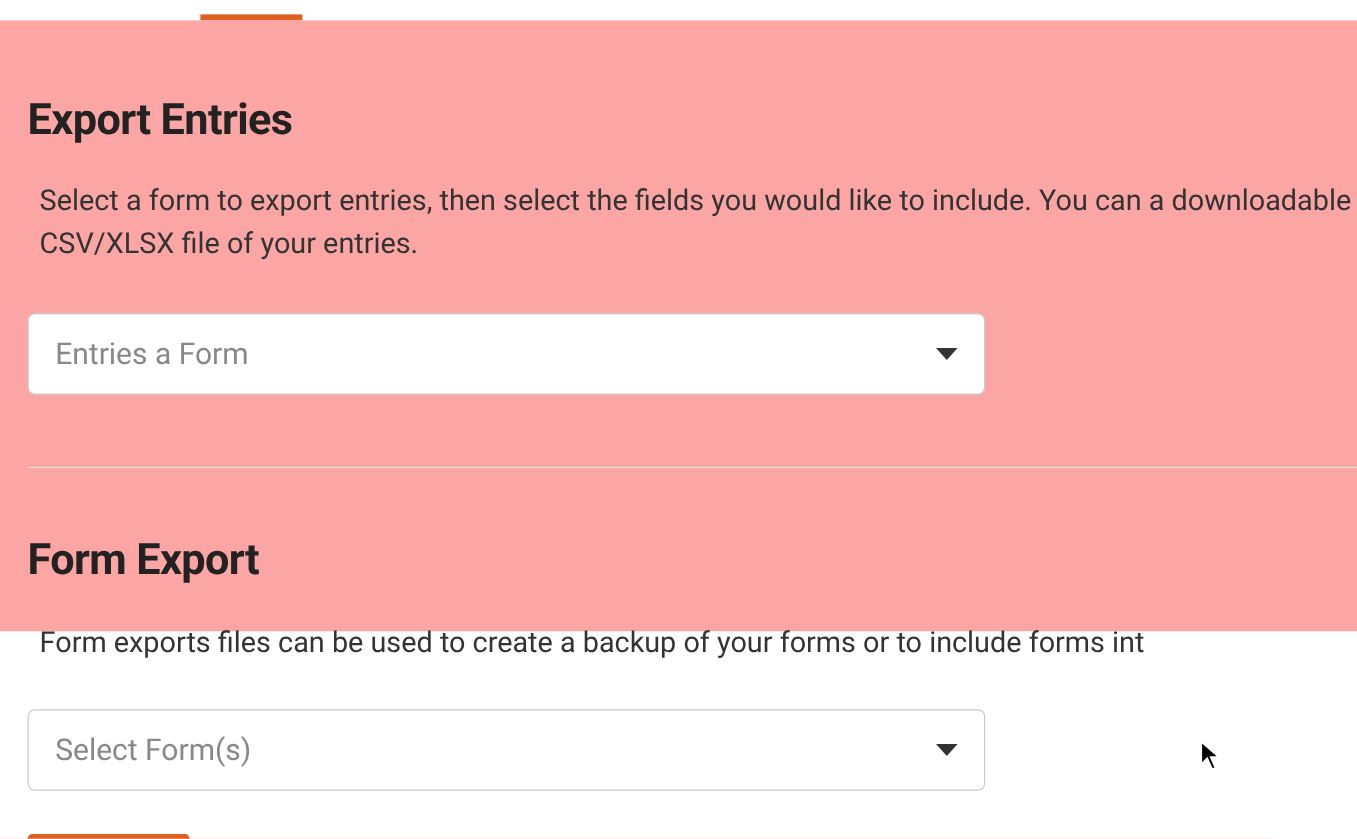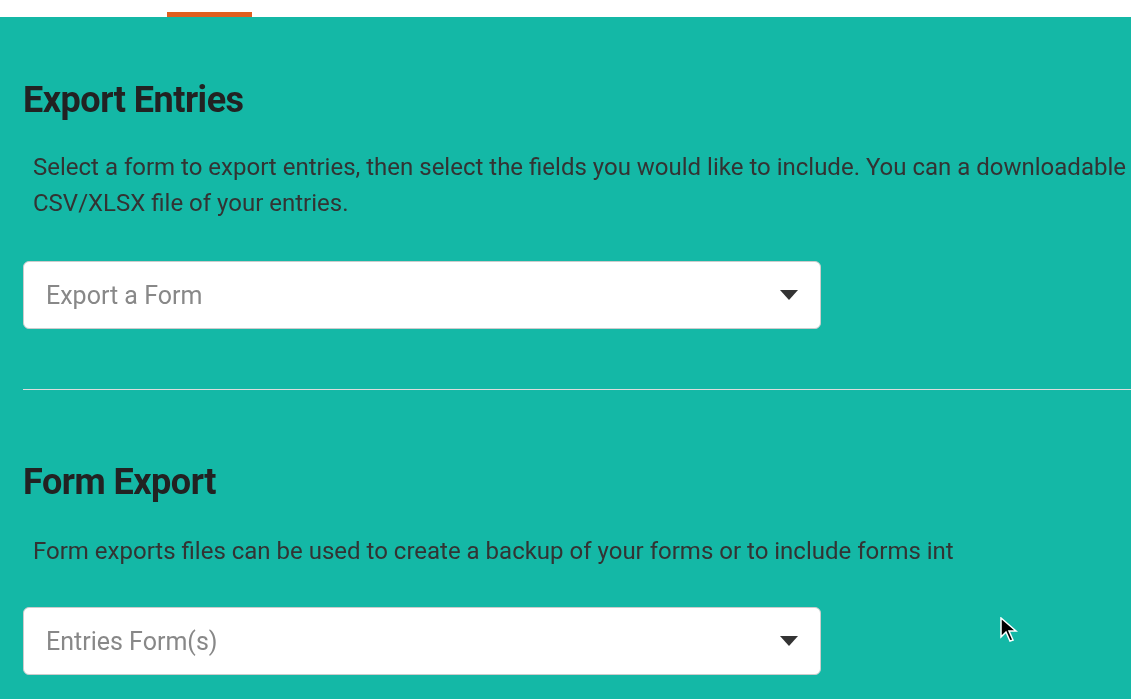--- a/index.html
+++ b/index.html
@@ -21,23 +21,23 @@
     }
     .tab-indicator {
       position: absolute;
       left: 167px;
       bottom: 0;
       width: 85px;
       height: 5px;
       background: #e05e1f;
     }
     .content-area {
-      background: #14b8a6;
+      background: #fca5a5;
       padding: 0 0 0 23px;
-      height: 682px;
+      height: 509px;
       position: relative;
     }
     .section {
       padding-top: 62px;
     }
     .section-heading {
       font-size: 36px;
       font-weight: 700;
       color: #222222;
       margin-bottom: 28px;
@@ -79,21 +79,20 @@
       background: #dddddd;
       margin-top: 60px;
       margin-bottom: 0;
       width: 1108px;
     }
     .section-2 {
       padding-top: 55px;
     }
     .section-2 .section-heading {
       margin-bottom: 30px;
-      margin-top: 16px;
     }
     .section-2 .section-description {
       margin-bottom: 38px;
     }
     .submit-button {
       width: 135px;
       height: 14px;
       background: #e05e1f;
       border: none;
       border-radius: 4px 4px 0 0;
@@ -113,32 +112,32 @@
 <div class="top-bar">
   <div class="tab-indicator"></div>
 </div>
 
 <div class="content-area">
 
   <div class="section">
     <h1 class="section-heading">Export Entries</h1>
     <p class="section-description">Select a form to export entries, then select the fields you would like to include. You can a downloadable CSV/XLSX file of your entries.</p>
     <div class="dropdown">
-      <span class="dropdown-placeholder">Export a Form</span>
+      <span class="dropdown-placeholder">Entries a Form</span>
       <span class="dropdown-arrow"></span>
     </div>
   </div>
 
   <div class="divider"></div>
 
   <div class="section-2">
     <h1 class="section-heading">Form Export</h1>
     <p class="section-description">Form exports files can be used to create a backup of your forms or to include forms int</p>
     <div class="dropdown">
-      <span class="dropdown-placeholder">Entries Form(s)</span>
+      <span class="dropdown-placeholder">Select Form(s)</span>
       <span class="dropdown-arrow"></span>
     </div>
     <button class="submit-button"></button>
   </div>
 
   <svg class="cursor" width="20" height="26" viewBox="0 0 20 26">
     <path d="M 1 1 L 1 20 L 6 15 L 10 24 L 13 23 L 9 14 L 16 14 Z" fill="#000000" stroke="#ffffff" stroke-width="1.5"></path>
   </svg>
 
 </div>

